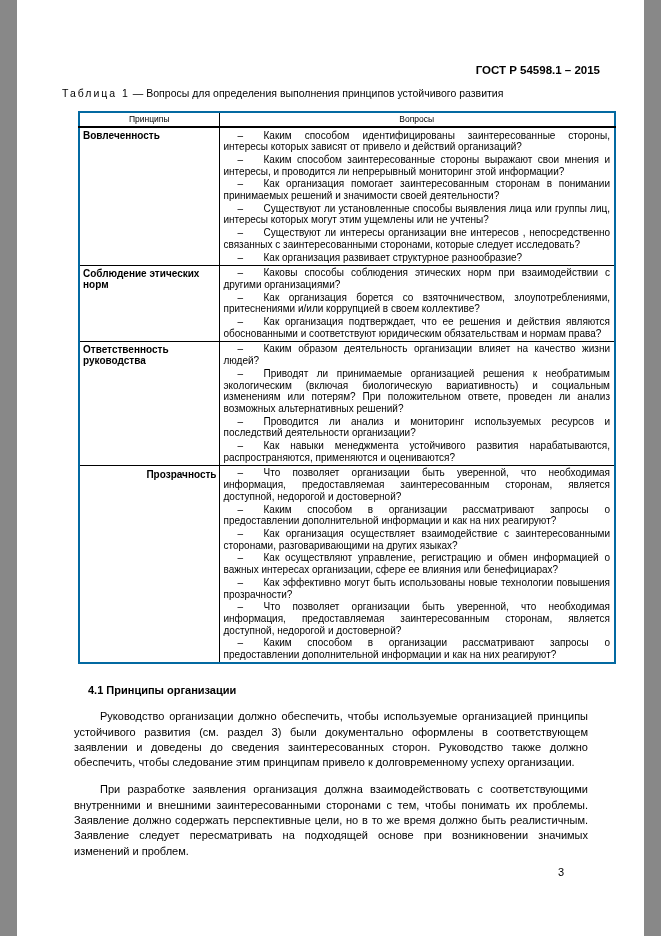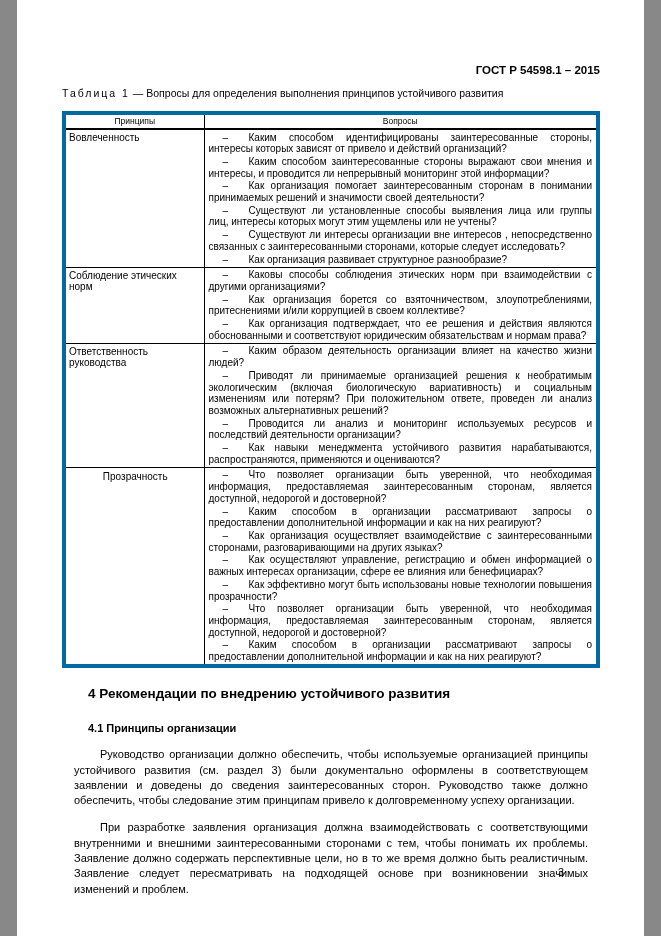--- a/index.html
+++ b/index.html
@@ -6,28 +6,28 @@
   .page{
     width:627px;height:936px;background:#ffffff;position:relative;
     box-sizing:border-box;padding:64px 44px 0 45px;
     font-family:"Liberation Sans",sans-serif;color:#000;
     margin:0 auto;overflow:hidden;
   }
   .doc-num{text-align:right;font-weight:bold;font-size:11.5px;line-height:13px;}
   .caption{margin:10px 0 11px 0;font-size:10.5px;line-height:13px;}
   .sp{letter-spacing:2px;text-align:center;}
 
-  table.qtable{width:100%;border-collapse:collapse;border:4px solid #0369a1;table-layout:fixed;}
+  table.qtable{width:100%;border-collapse:collapse;border:2px solid #0369a1;table-layout:fixed;margin-left:16px;}
   .qtable th{
     border:1px solid #000;border-bottom:2px solid #000;
     font-weight:normal;font-size:8.5px;line-height:11px;padding:1px 2px;text-align:center;
   }
   .qtable td{border:1px solid #000;vertical-align:top;}
-  td.principle{font-size:10px;line-height:11.5px;padding:2px 2px 2px 3px;}
-  td.principle.center{text-align:center;padding-top:3px;}
+  td.principle{font-size:10px;line-height:11.5px;padding:2px 2px 2px 3px;font-weight:bold;}
+  td.principle.center{text-align:right;padding-top:3px;}
   td.questions{padding:1px 4px;}
   .q{margin:0;padding:0.5px 0;font-size:10px;line-height:11.7px;text-align:justify;text-indent:14px;}
   .qm{display:inline-block;width:26px;text-indent:0;}
 
   .sec-h1{font-size:13.5px;font-weight:bold;margin:18px 0 0 0;padding-left:26px;line-height:16px;}
   .sec-h2{font-size:11px;font-weight:bold;margin:20px 0 2px 0;padding-left:26px;line-height:13px;}
   p.body{font-size:11px;line-height:15.3px;text-align:justify;text-indent:26px;margin:12px;}
   p.note{font-size:9.5px;line-height:12.8px;text-align:justify;text-indent:26px;margin:3px 0 9px 0;}
   .page-num{position:absolute;top:866px;right:80px;font-size:11px;line-height:12px;}
 </style>
@@ -88,21 +88,20 @@
           <p class="q"><span class="qm">–</span><span>Как организация осуществляет взаимодействие с заинтересованными сторонами, разговаривающими на других языках?</span></p>
           <p class="q"><span class="qm">–</span><span>Как осуществляют управление, регистрацию и обмен информацией о важных интересах организации, сфере ее влияния или бенефициарах?</span></p>
           <p class="q"><span class="qm">–</span><span>Как эффективно могут быть использованы новые технологии повышения прозрачности?</span></p>
           <p class="q"><span class="qm">–</span><span>Что позволяет организации быть уверенной, что необходимая информация, предоставляемая заинтересованным сторонам, является доступной, недорогой и достоверной?</span></p>
           <p class="q"><span class="qm">–</span><span>Каким способом в организации рассматривают запросы о предоставлении дополнительной информации и как на них реагируют?</span></p>
         </td>
       </tr>
     </tbody>
   </table>
 
-  <h1 class="sec-h1">4 Рекомендации по внедрению устойчивого развития</h1>
 
   <h2 class="sec-h2">4.1 Принципы организации</h2>
 
   <p class="body">Руководство организации должно обеспечить, чтобы используемые организацией принципы устойчивого развития (см. раздел 3) были документально оформлены в соответствующем заявлении и доведены до сведения заинтересованных сторон. Руководство также должно обеспечить, чтобы следование этим принципам привело к долговременному успеху организации.</p>
 
 
   <p class="body">При разработке заявления организация должна взаимодействовать с соответствующими внутренними и внешними заинтересованными сторонами с тем, чтобы понимать их проблемы. Заявление должно содержать перспективные цели, но в то же время должно быть реалистичным. Заявление следует пересматривать на подходящей основе при возникновении значимых изменений и проблем.</p>
 
   <div class="page-num">3</div>
 

